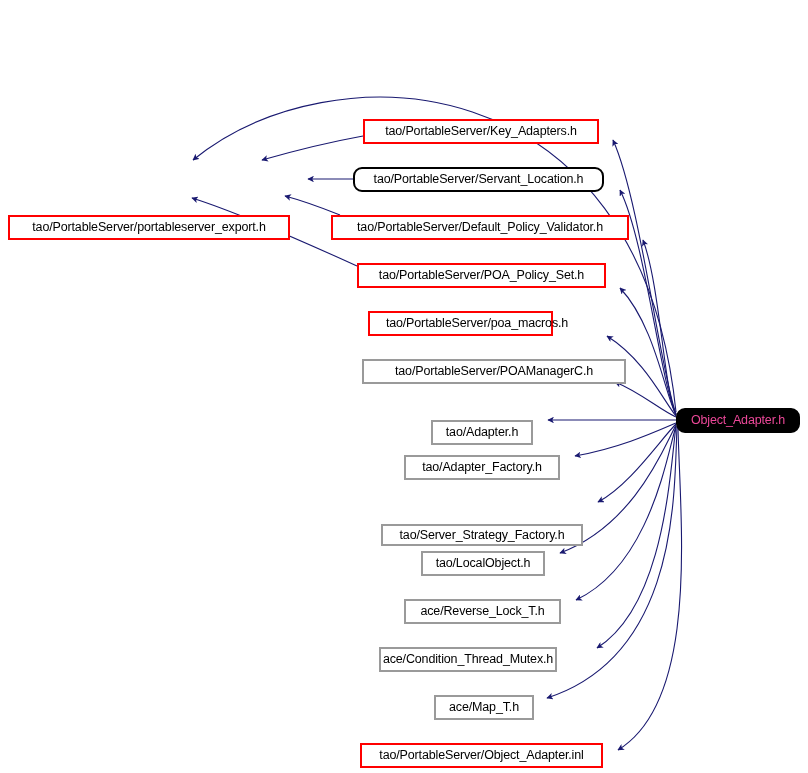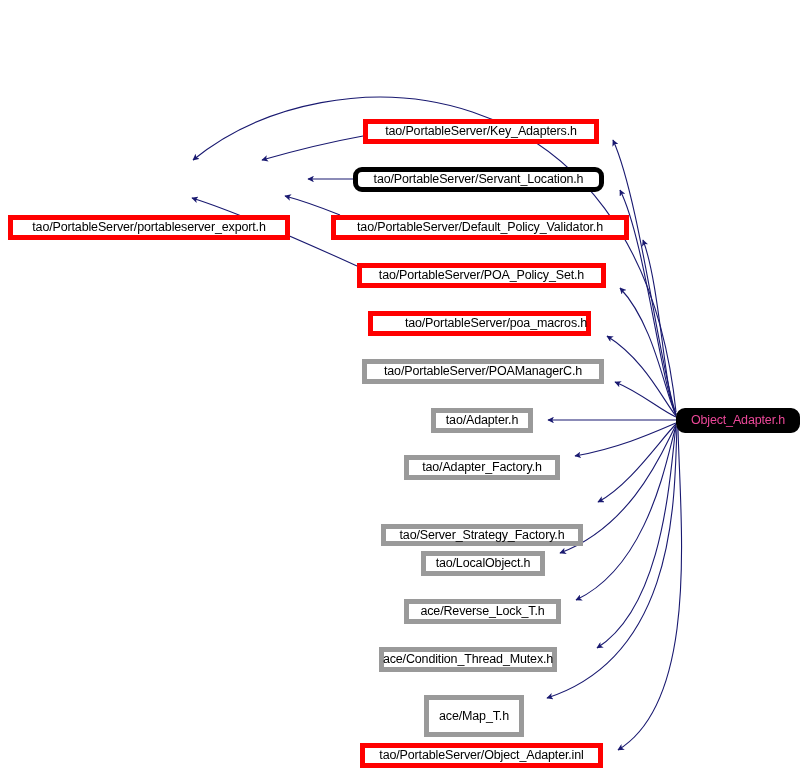--- a/index.html
+++ b/index.html
@@ -26,21 +26,21 @@
     height: 773px;
     pointer-events: none;
   }
   .node {
     position: absolute;
     box-sizing: border-box;
     display: flex;
     align-items: center;
     justify-content: center;
     background: #ffffff;
-    border: 5px solid #22c55e;
+    border: 2px solid #22c55e;
     white-space: nowrap;
     line-height: 1;
     z-index: 5;
   }
   .node .node-label {
     display: block;
     font-size: 12.5px;
     color: #000000;
     letter-spacing: -0.15px;
     padding: 0 6px;
@@ -104,45 +104,45 @@
       </div>
       <div class="node border-black" style="left: 353px; top: 167px; width: 251px; height: 25px;">
         <span class="node-label">tao/PortableServer/Servant_Location.h</span>
       </div>
       <div class="node border-red" style="left: 331px; top: 215px; width: 298px; height: 25px;">
         <span class="node-label">tao/PortableServer/Default_Policy_Validator.h</span>
       </div>
       <div class="node border-red" style="left: 357px; top: 263px; width: 249px; height: 25px; justify-content: center;">
         <span class="node-label">tao/PortableServer/POA_Policy_Set.h</span>
       </div>
-      <div class="node border-red" style="left: 368px; top: 311px; width: 223px; height: 25px; padding-left: 33px;">
+      <div class="node border-red" style="left: 368px; top: 311px; width: 185px; height: 25px; padding-left: 33px;">
         <span class="node-label">tao/PortableServer/poa_macros.h</span>
       </div>
-      <div class="node border-gray" style="left: 362px; top: 359px; width: 242px; height: 25px; text-align: right;">
+      <div class="node border-gray" style="left: 362px; top: 359px; width: 264px; height: 25px; text-align: right;">
         <span class="node-label">tao/PortableServer/POAManagerC.h</span>
       </div>
-      <div class="node border-gray" style="left: 431px; top: 408px; width: 102px; height: 25px;">
+      <div class="node border-gray" style="left: 431px; top: 420px; width: 102px; height: 25px;">
         <span class="node-label">tao/Adapter.h</span>
       </div>
       <div class="node border-gray" style="left: 404px; top: 455px; width: 156px; height: 25px;">
         <span class="node-label">tao/Adapter_Factory.h</span>
       </div>
       <div class="node border-gray" style="left: 381px; top: 524px; width: 202px; height: 22px;">
         <span class="node-label">tao/Server_Strategy_Factory.h</span>
       </div>
       <div class="node border-gray" style="left: 421px; top: 551px; width: 124px; height: 25px;">
         <span class="node-label">tao/LocalObject.h</span>
       </div>
       <div class="node border-gray" style="left: 404px; top: 599px; width: 157px; height: 25px;">
         <span class="node-label">ace/Reverse_Lock_T.h</span>
       </div>
       <div class="node border-gray" style="left: 379px; top: 647px; width: 178px; height: 25px;">
         <span class="node-label">ace/Condition_Thread_Mutex.h</span>
       </div>
-      <div class="node border-gray" style="left: 424px; top: 695px; width: 100px; height: 42px;">
+      <div class="node border-gray" style="left: 434px; top: 695px; width: 100px; height: 25px;">
         <span class="node-label">ace/Map_T.h</span>
       </div>
       <div class="node border-red" style="left: 360px; top: 743px; width: 243px; height: 25px; justify-content: center;">
         <span class="node-label">tao/PortableServer/Object_Adapter.inl</span>
       </div>
       <div class="node root-node border-black" style="left: 676px; top: 408px; width: 124px; height: 25px;">
         <span class="node-label">Object_Adapter.h</span>
       </div>
     </div>
 

